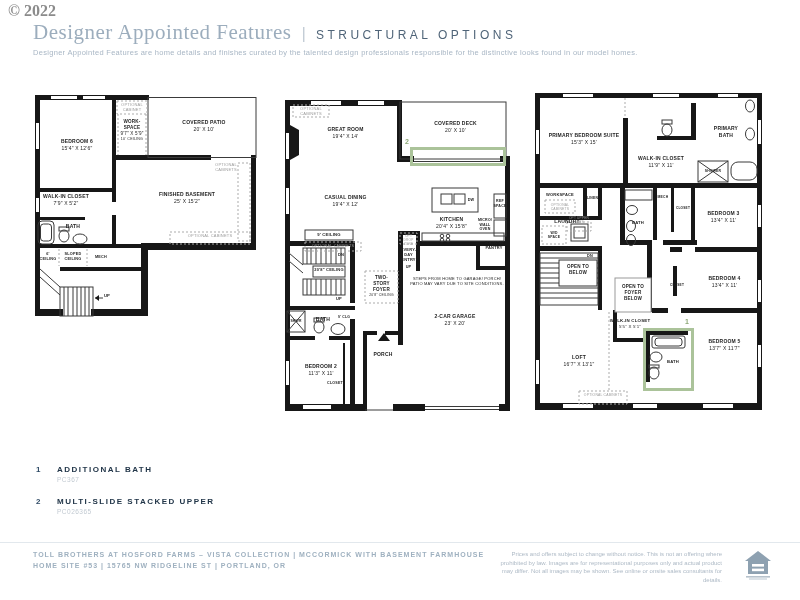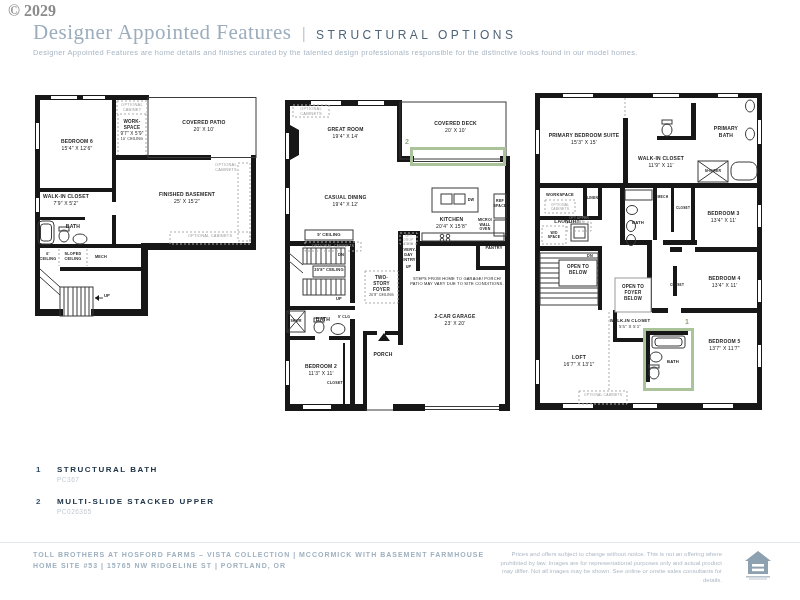--- a/index.html
+++ b/index.html
@@ -32,21 +32,21 @@
   .foot-line{position:absolute;left:33px;font-size:7px;font-weight:700;letter-spacing:1px;color:#9fb1c0;white-space:nowrap;}
   #disclaimer{position:absolute;left:490px;top:550px;width:232px;font-size:6px;line-height:1.45;
               color:#aebac6;text-align:right;}
   #eho{position:absolute;left:744px;top:550px;}
 </style>
 </head>
 <body>
 
 <div id="page">
 
-  <div id="watermark">© 2029</div>
+  <div id="watermark">© 2022</div>
 
   <div id="doc-desc">Designer Appointed Features are home details and finishes curated by the talented design professionals responsible for the distinctive looks found in our model homes.</div>
   <div id="title-row">
     <span id="doc-title">Designer Appointed Features</span>
     <span id="title-sep">|</span>
     <span id="doc-subtitle">STRUCTURAL OPTIONS</span>
   </div>
 
   <div class="plan" style="left:33px;top:93px;width:226px;height:232px;">
     <svg width="226" height="232" viewBox="0 0 226 232">
@@ -506,21 +506,21 @@
       <span>LOFT</span>
       <span class="d">16'7" X 13'1"</span>
     </div>
     <div class="pl g" style="left:46px;top:303px;width:48px;font-size:3.4px;">
         <span>OPTIONAL CABINETS</span>
       </div>
   </div>
 
   <div class="legend-row" style="top:465px;width:300px;height:26px;">
     <span class="legend-num">1</span>
-    <span class="legend-label">STRUCTURAL BATH</span>
+    <span class="legend-label">ADDITIONAL BATH</span>
     <span class="legend-code">PC367</span>
   </div>
   <div class="legend-row" style="top:497px;width:300px;height:26px;">
     <span class="legend-num">2</span>
     <span class="legend-label">MULTI-SLIDE STACKED UPPER</span>
     <span class="legend-code">PC026365</span>
   </div>
 
   <div id="footer-divider"></div>
   <div class="foot-line" style="top:551px;">TOLL BROTHERS AT HOSFORD FARMS – VISTA COLLECTION | MCCORMICK WITH BASEMENT FARMHOUSE</div>

